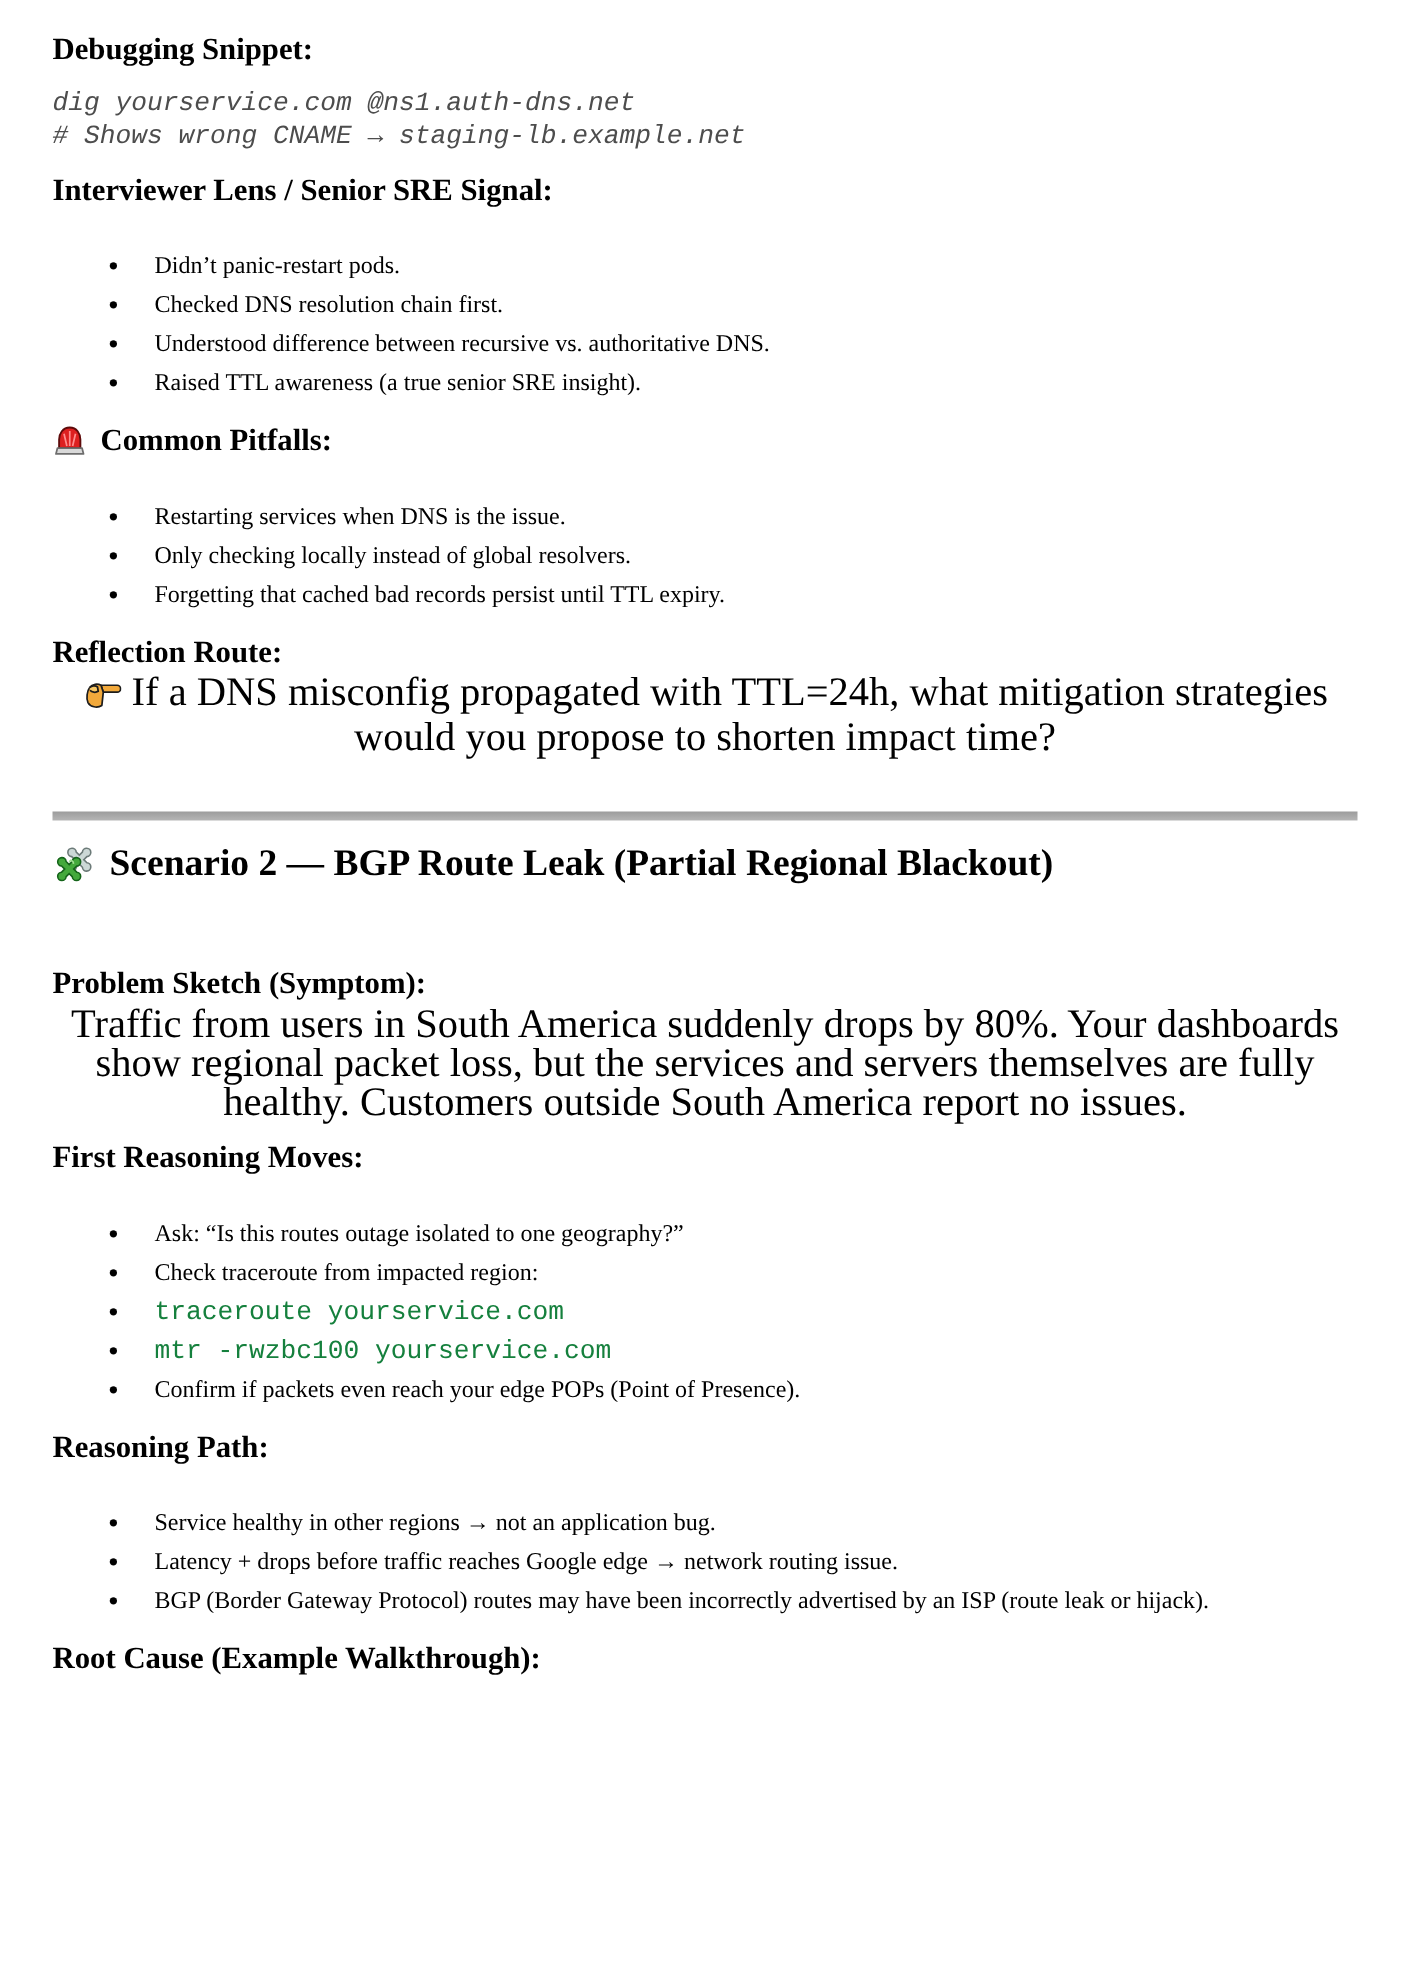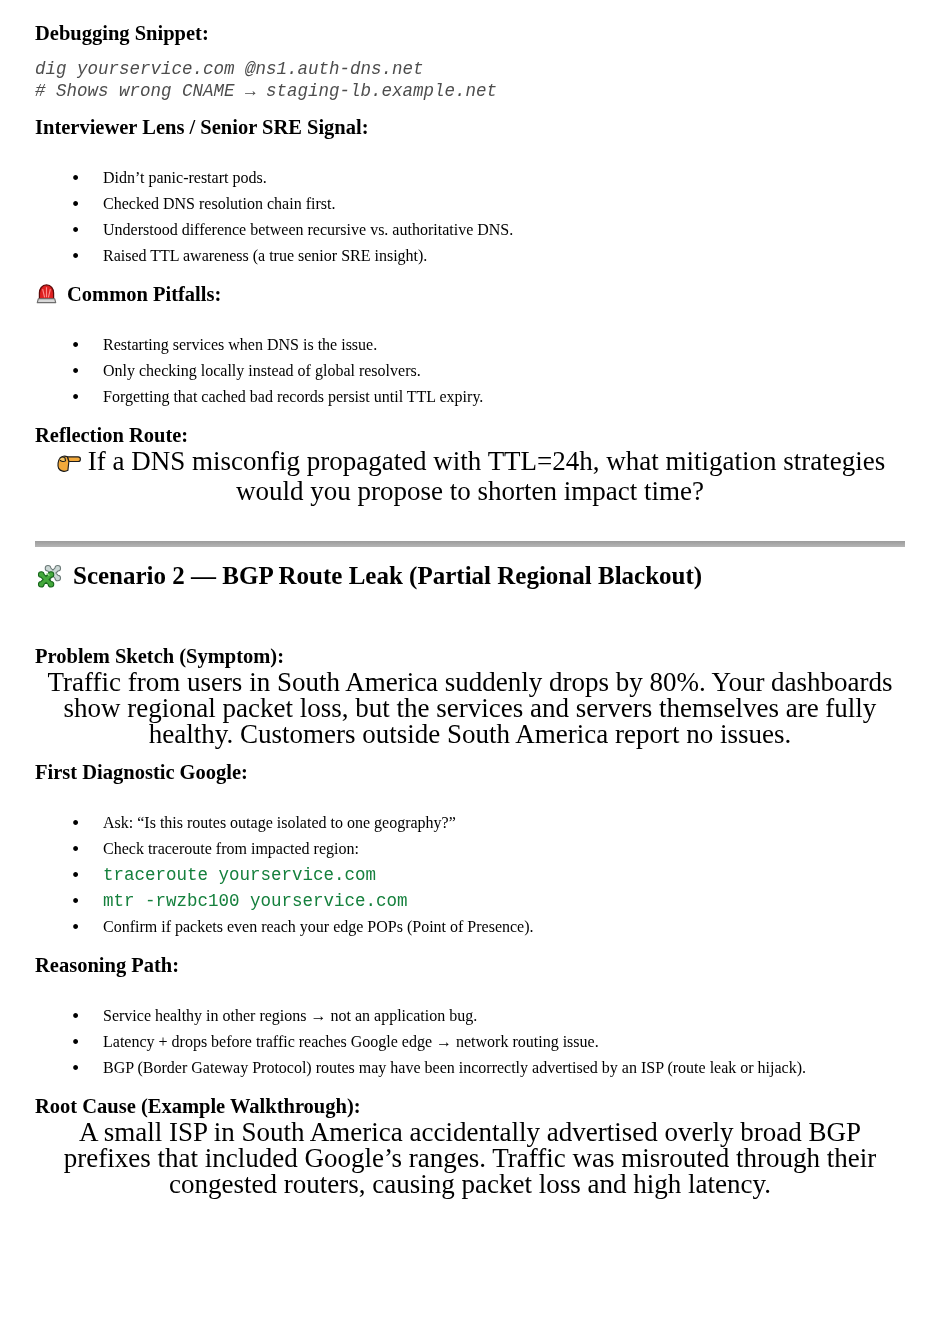--- a/index.html
+++ b/index.html
@@ -133,21 +133,21 @@
     </span>
     <span>Scenario 2 — BGP Route Leak (Partial Regional Blackout)</span>
   </h2>
 
   <h3 class="sec mt-sketch">
     <span>Problem Sketch (Symptom):</span>
   </h3>
   <p class="body-text">Traffic from users in South America suddenly drops by 80%. Your dashboards show regional packet loss, but the services and servers themselves are fully healthy. Customers outside South America report no issues.</p>
 
   <h3 class="sec mt-sec">
-    <span>First Diagnostic Google:</span>
+    <span>First Reasoning Moves:</span>
   </h3>
 
   <ul class="doc-list mt-list">
     <li>Ask: “Is this routes outage isolated to one geography?”</li>
     <li>Check traceroute from impacted region:</li>
     <li class="mono">traceroute yourservice.com</li>
     <li class="mono">mtr -rwzbc100 yourservice.com</li>
     <li>Confirm if packets even reach your edge POPs (Point of Presence).</li>
   </ul>
 
@@ -157,15 +157,14 @@
 
   <ul class="doc-list mt-list">
     <li>Service healthy in other regions → not an application bug.</li>
     <li>Latency + drops before traffic reaches Google edge → network routing issue.</li>
     <li>BGP (Border Gateway Protocol) routes may have been incorrectly advertised by an ISP (route leak or hijack).</li>
   </ul>
 
   <h3 class="sec mt-sec">
     <span>Root Cause (Example Walkthrough):</span>
   </h3>
-  <p class="body-text">A small ISP in South America accidentally advertised overly broad BGP prefixes that included Google’s ranges. Traffic was misrouted through their congested routers, causing packet loss and high latency.</p>
 
 </div>
 
 </body></html>

